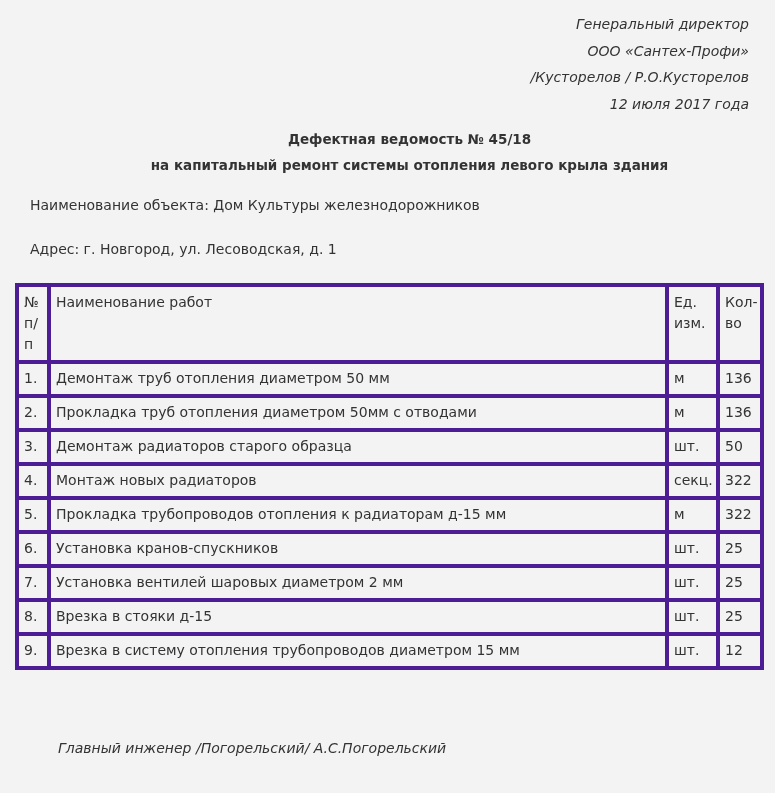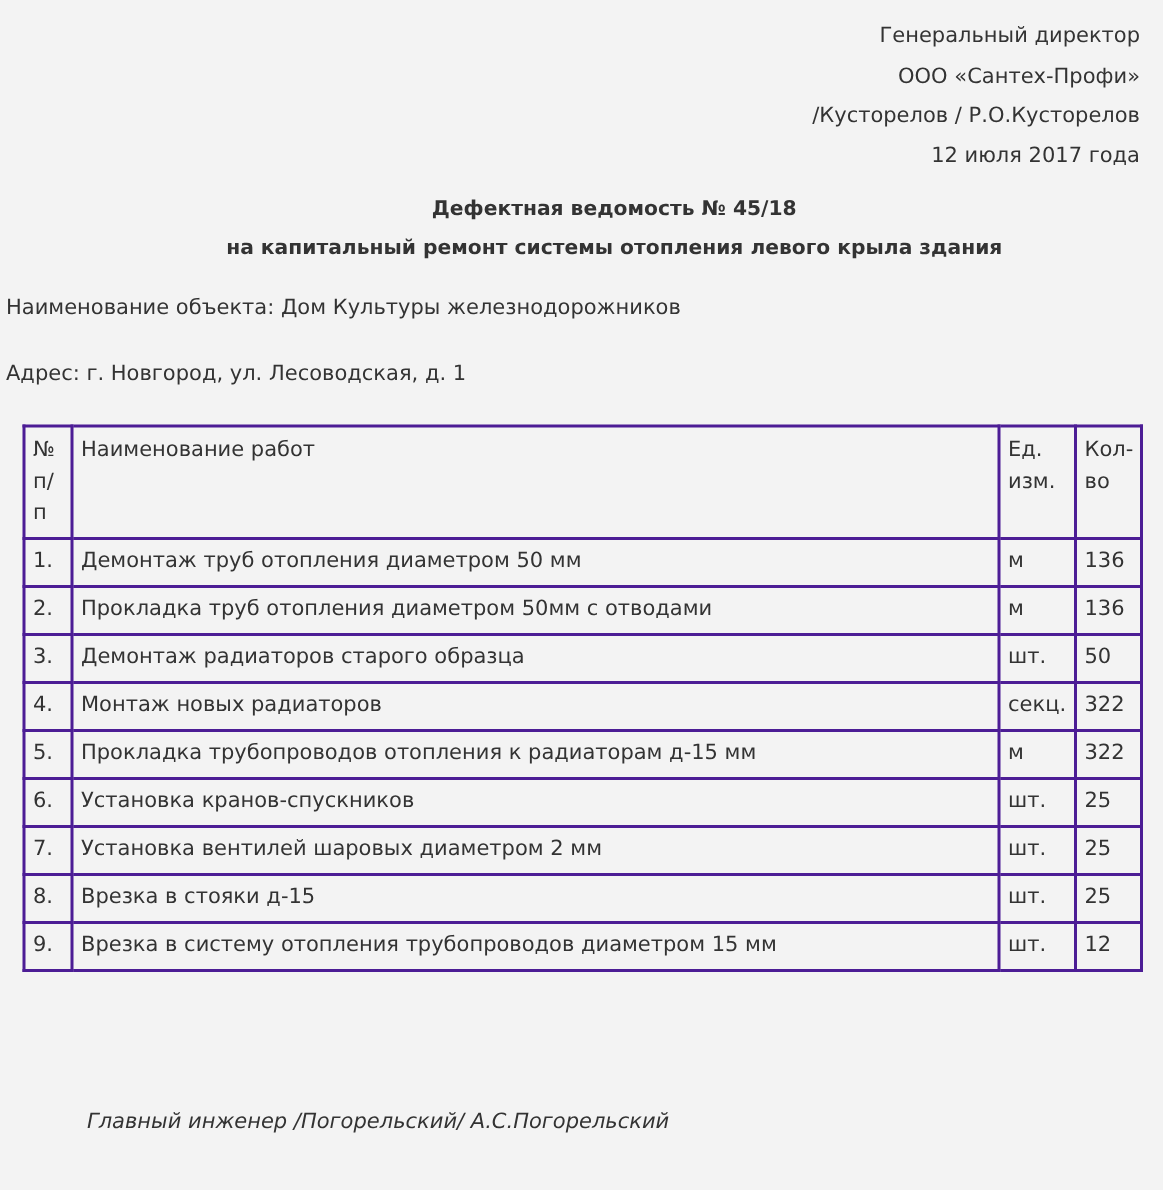--- a/index.html
+++ b/index.html
@@ -5,41 +5,41 @@
     html, body { margin: 0; padding: 0; }
     body {
       width: 775px; height: 793px; overflow: hidden;
       background: #f3f3f3;
       color: #333333;
       font-family: "DejaVu Sans", "Liberation Sans", sans-serif;
       font-size: 14px;
       position: relative;
     }
     .approval {
-      position: absolute; right: 15px; top: 11px;
-      text-align: right; line-height: 26.5px; font-size: 14px;
+      position: absolute; right: 26px; top: 11px;
+      text-align: right; line-height: 26.5px; font-size: 14px; font-style: italic;
     }
     .title {
       position: absolute; left: 0; right: 0; top: 126px;
       text-align: center; font-weight: bold; font-size: 13.5px; line-height: 26px; padding-left: 44px;
     }
     .field {
-      position: absolute; left: 4px; font-size: 14px;
+      position: absolute; left: 30px; font-size: 14px;
     }
     .field.obj { top: 197px; }
     .field.addr { top: 241px; }
     table.works {
       position: absolute; left: 15px; top: 283px;
       width: 745px;
       border-collapse: collapse;
       font-size: 14px;
       table-layout: fixed;
     }
     table.works td, table.works th {
-      border: 2px solid #4c1d95;
+      border: 4px solid #4c1d95;
       padding: 4px 5px 5px 5px;
       vertical-align: top;
       text-align: left;
       font-weight: normal;
       line-height: 21px;
     }
     table.works th { height: 60px; padding-top: 5px; }
     table.works td { height: 21px; }
     col.c-num { width: 32px; }
     col.c-name { width: 618px; }

